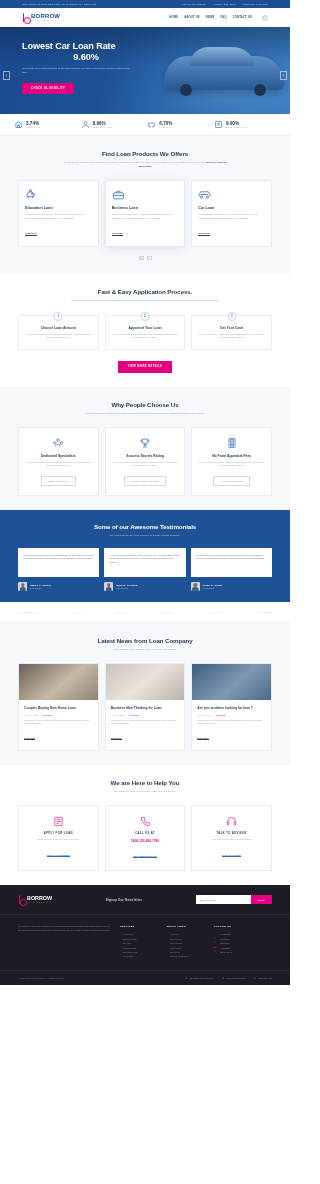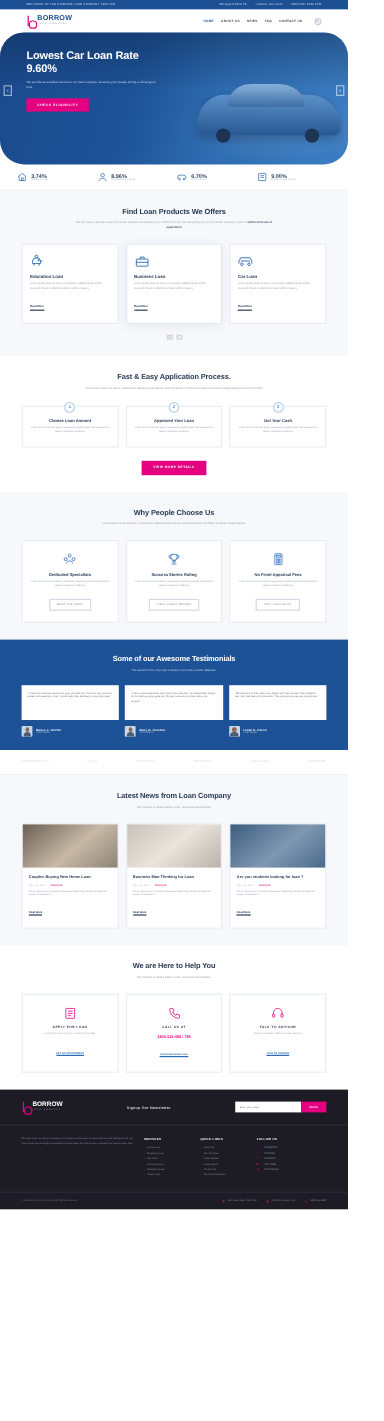--- a/index.html
+++ b/index.html
@@ -44,23 +44,22 @@
   .nav { display:flex; align-items:center; gap:6px; }
   .nav a { font-size:2.6px; color:#3f4a5a; text-decoration:none; letter-spacing:.25px; font-weight:bold;}
   .nav a.active { color:#1d4f94; }
   .nav-search {
     width:6px;height:6px;border-radius:50%;border:.5px solid #c9d2de;
     display:flex;align-items:center;justify-content:center;margin-left:4px;
   }
 
   
   .hero {
-    height:110px; position:relative; overflow:hidden;
+    height:87px; position:relative; overflow:hidden;
     background:linear-gradient(105deg,#1b4a8e 0%,#1d5296 38%,#2e6bb0 62%,#3d7fc4 100%);
-    border-radius:20px;
   }
   .hero:before{
     content:"";position:absolute;inset:0;
     background:
       radial-gradient(ellipse 120px 40px at 78% 72%, rgba(255,255,255,.10), transparent 70%),
       linear-gradient(180deg, rgba(12,38,76,.45), rgba(12,38,76,0) 45%);
   }
   .hero-car{
     position:absolute; right:6px; bottom:24px; width:120px;height:34px;
     background:linear-gradient(180deg,#5f93c9,#27568f);
@@ -72,21 +71,21 @@
     content:"";position:absolute;left:26px;top:-9px;width:64px;height:19px;
     background:linear-gradient(180deg,#8fb7de,#3f6ea6);
     border-radius:22px 26px 2px 2px/20px 20px 2px 2px;
   }
   .hero-car:after{
     content:"";position:absolute;left:16px;bottom:-6px;width:12px;height:12px;border-radius:50%;
     background:#1a2f4c;box-shadow:74px 0 0 0 #1a2f4c;
   }
   .hero-content{ position:relative; padding:14px 0 0 22px; width:150px; z-index:3;}
   .hero-h1 { font-size:9.2px; font-weight:bold; color:#fff; line-height:11px; letter-spacing:-.15px;}
-  .hero-h1 .rate { display:block; }
+  .hero-h1 .rate { display:block;text-align:center; }
   .hero-sub { font-size:2.5px; color:#c5d6ea; line-height:4.2px; margin-top:4px; width:110px;}
   .hero-btn{
     margin-top:7px; display:inline-block; background:#e4007f; color:#fff;
     font-size:2.7px; font-weight:bold; letter-spacing:.5px;
     padding:4px 9px; border:none; cursor:pointer;
   }
   .hero-arrow{
     position:absolute; top:44px; width:7px;height:9px;
     border:.5px solid rgba(255,255,255,.55);
     display:flex;align-items:center;justify-content:center;

